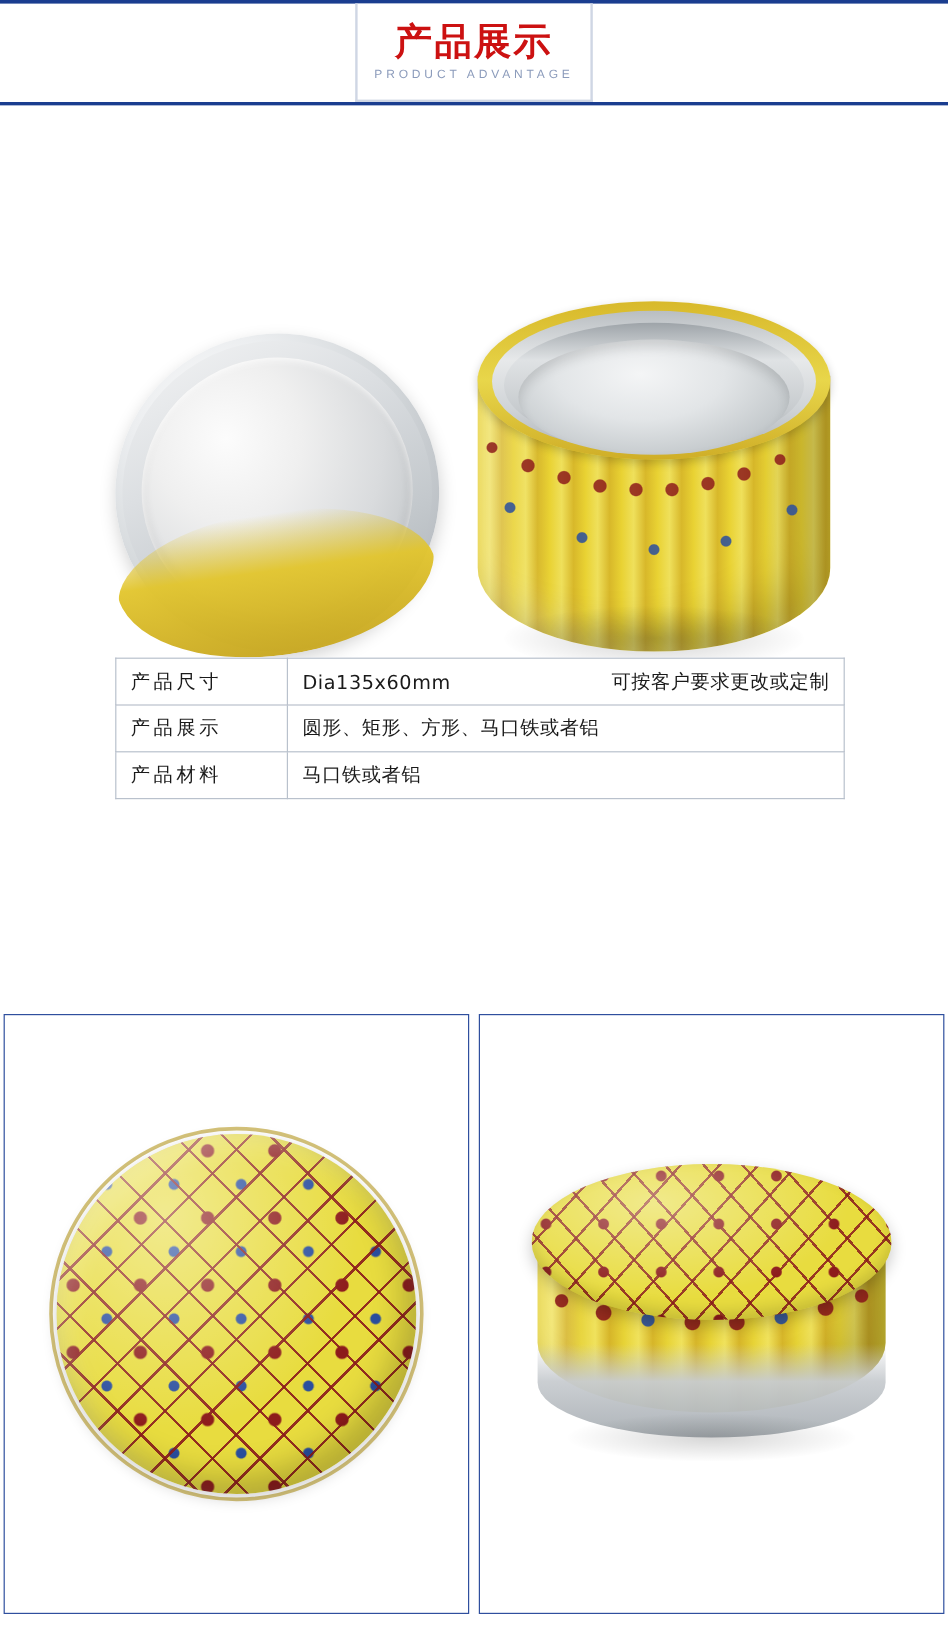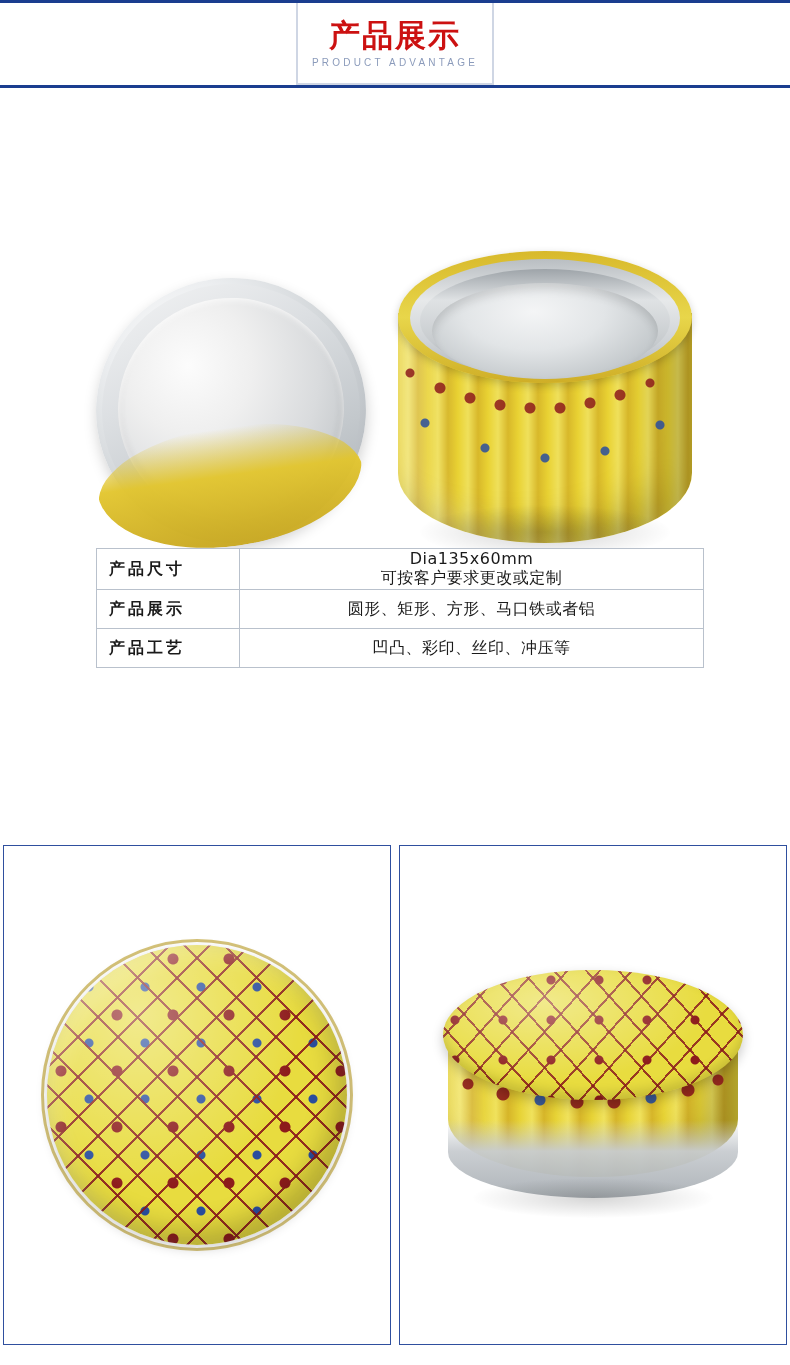--- a/index.html
+++ b/index.html
@@ -225,30 +225,28 @@
     font-size: 16px;
     padding: 0 12px;
     font-family: "DejaVu Sans", sans-serif;
     color: #1a1a1a;
     vertical-align: middle;
   }
   td.key {
     width: 118px;
     letter-spacing: 3px;
     white-space: nowrap;
-    font-weight: bold;
   }
   td.val {
     letter-spacing: 0.5px;
   }
   .val-inner {
     display: flex;
     justify-content: space-between;
     align-items: center;
-    flex-direction: column;
   }
   .val-note {
     white-space: nowrap;
   }
 
   
   .bottom {
     position: absolute;
     left: 0;
     top: 845px;
@@ -423,24 +421,24 @@
       <tr>
         <td class="key">产品展示</td>
         <td class="val">
           <div class="val-inner">
             <span>圆形、矩形、方形、马口铁或者铝</span>
             <span class="val-note"></span>
           </div>
         </td>
       </tr>
       <tr>
-        <td class="key">产品工艺</td>
+        <td class="key">产品材料</td>
         <td class="val">
           <div class="val-inner">
-            <span>凹凸、彩印、丝印、冲压等</span>
+            <span>马口铁或者铝</span>
             <span class="val-note"></span>
           </div>
         </td>
       </tr>
     </tbody>
   </table>
 </div>
 
 <div class="bottom">
   <div class="photo-card">

